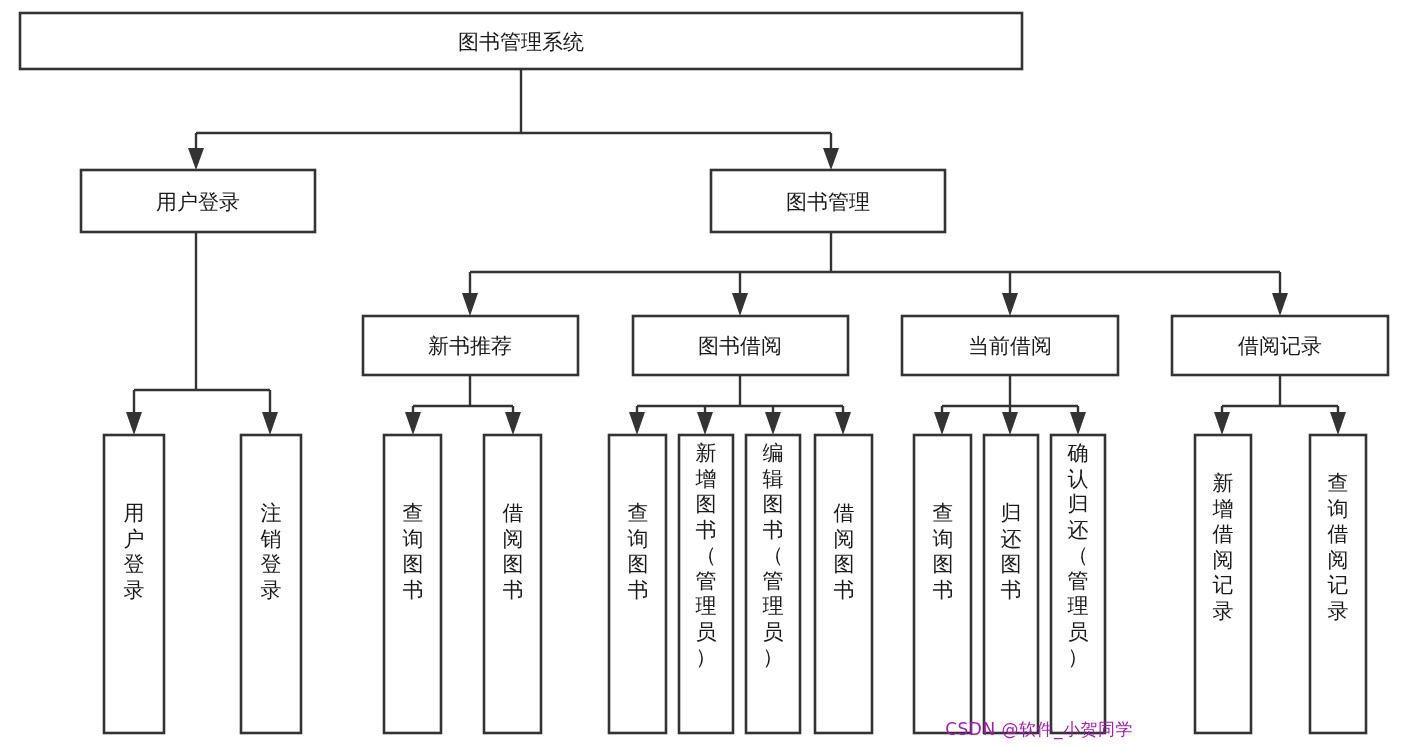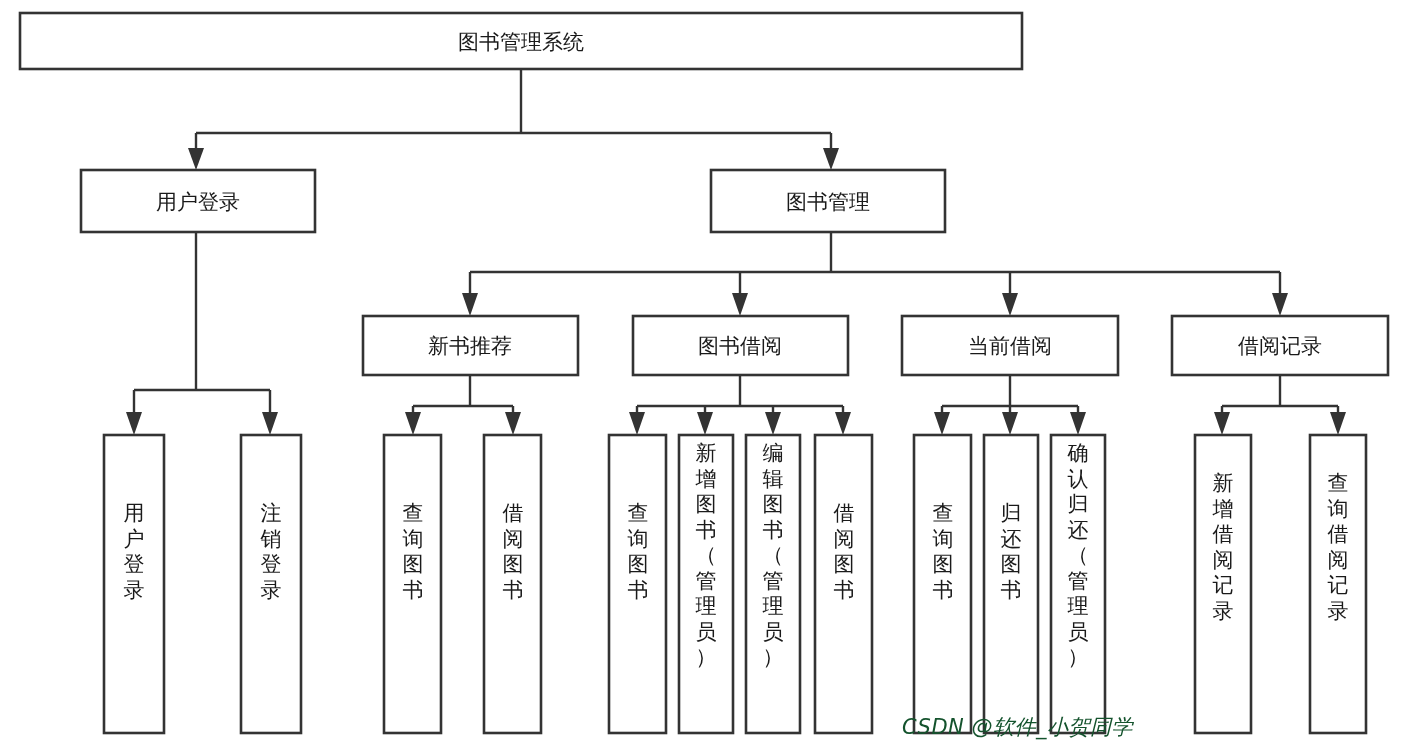--- a/index.html
+++ b/index.html
@@ -51,26 +51,25 @@
     font-family: "DejaVu Sans", "Liberation Sans", sans-serif;
     font-size: 21px;
     fill: #1a1a1a;
     text-anchor: middle;
   }
   .watermark {
     position: absolute;
     right: 14px;
     bottom: 6px;
     font-family: "DejaVu Sans", "Liberation Sans", sans-serif;
-    font-size: 21px;
-    color: #14532d;
+    font-size: 17px;
+    color: #a21caf;
     letter-spacing: 0.5px;
     white-space: nowrap;
     pointer-events: none;
-    font-style: italic;
   }
 </style>
 </head>
 <body>
 
 <div id="diagram-root">
   <svg class="flow" viewBox="0 0 1405 747" xmlns="http://www.w3.org/2000/svg">
 
     <g>
 

